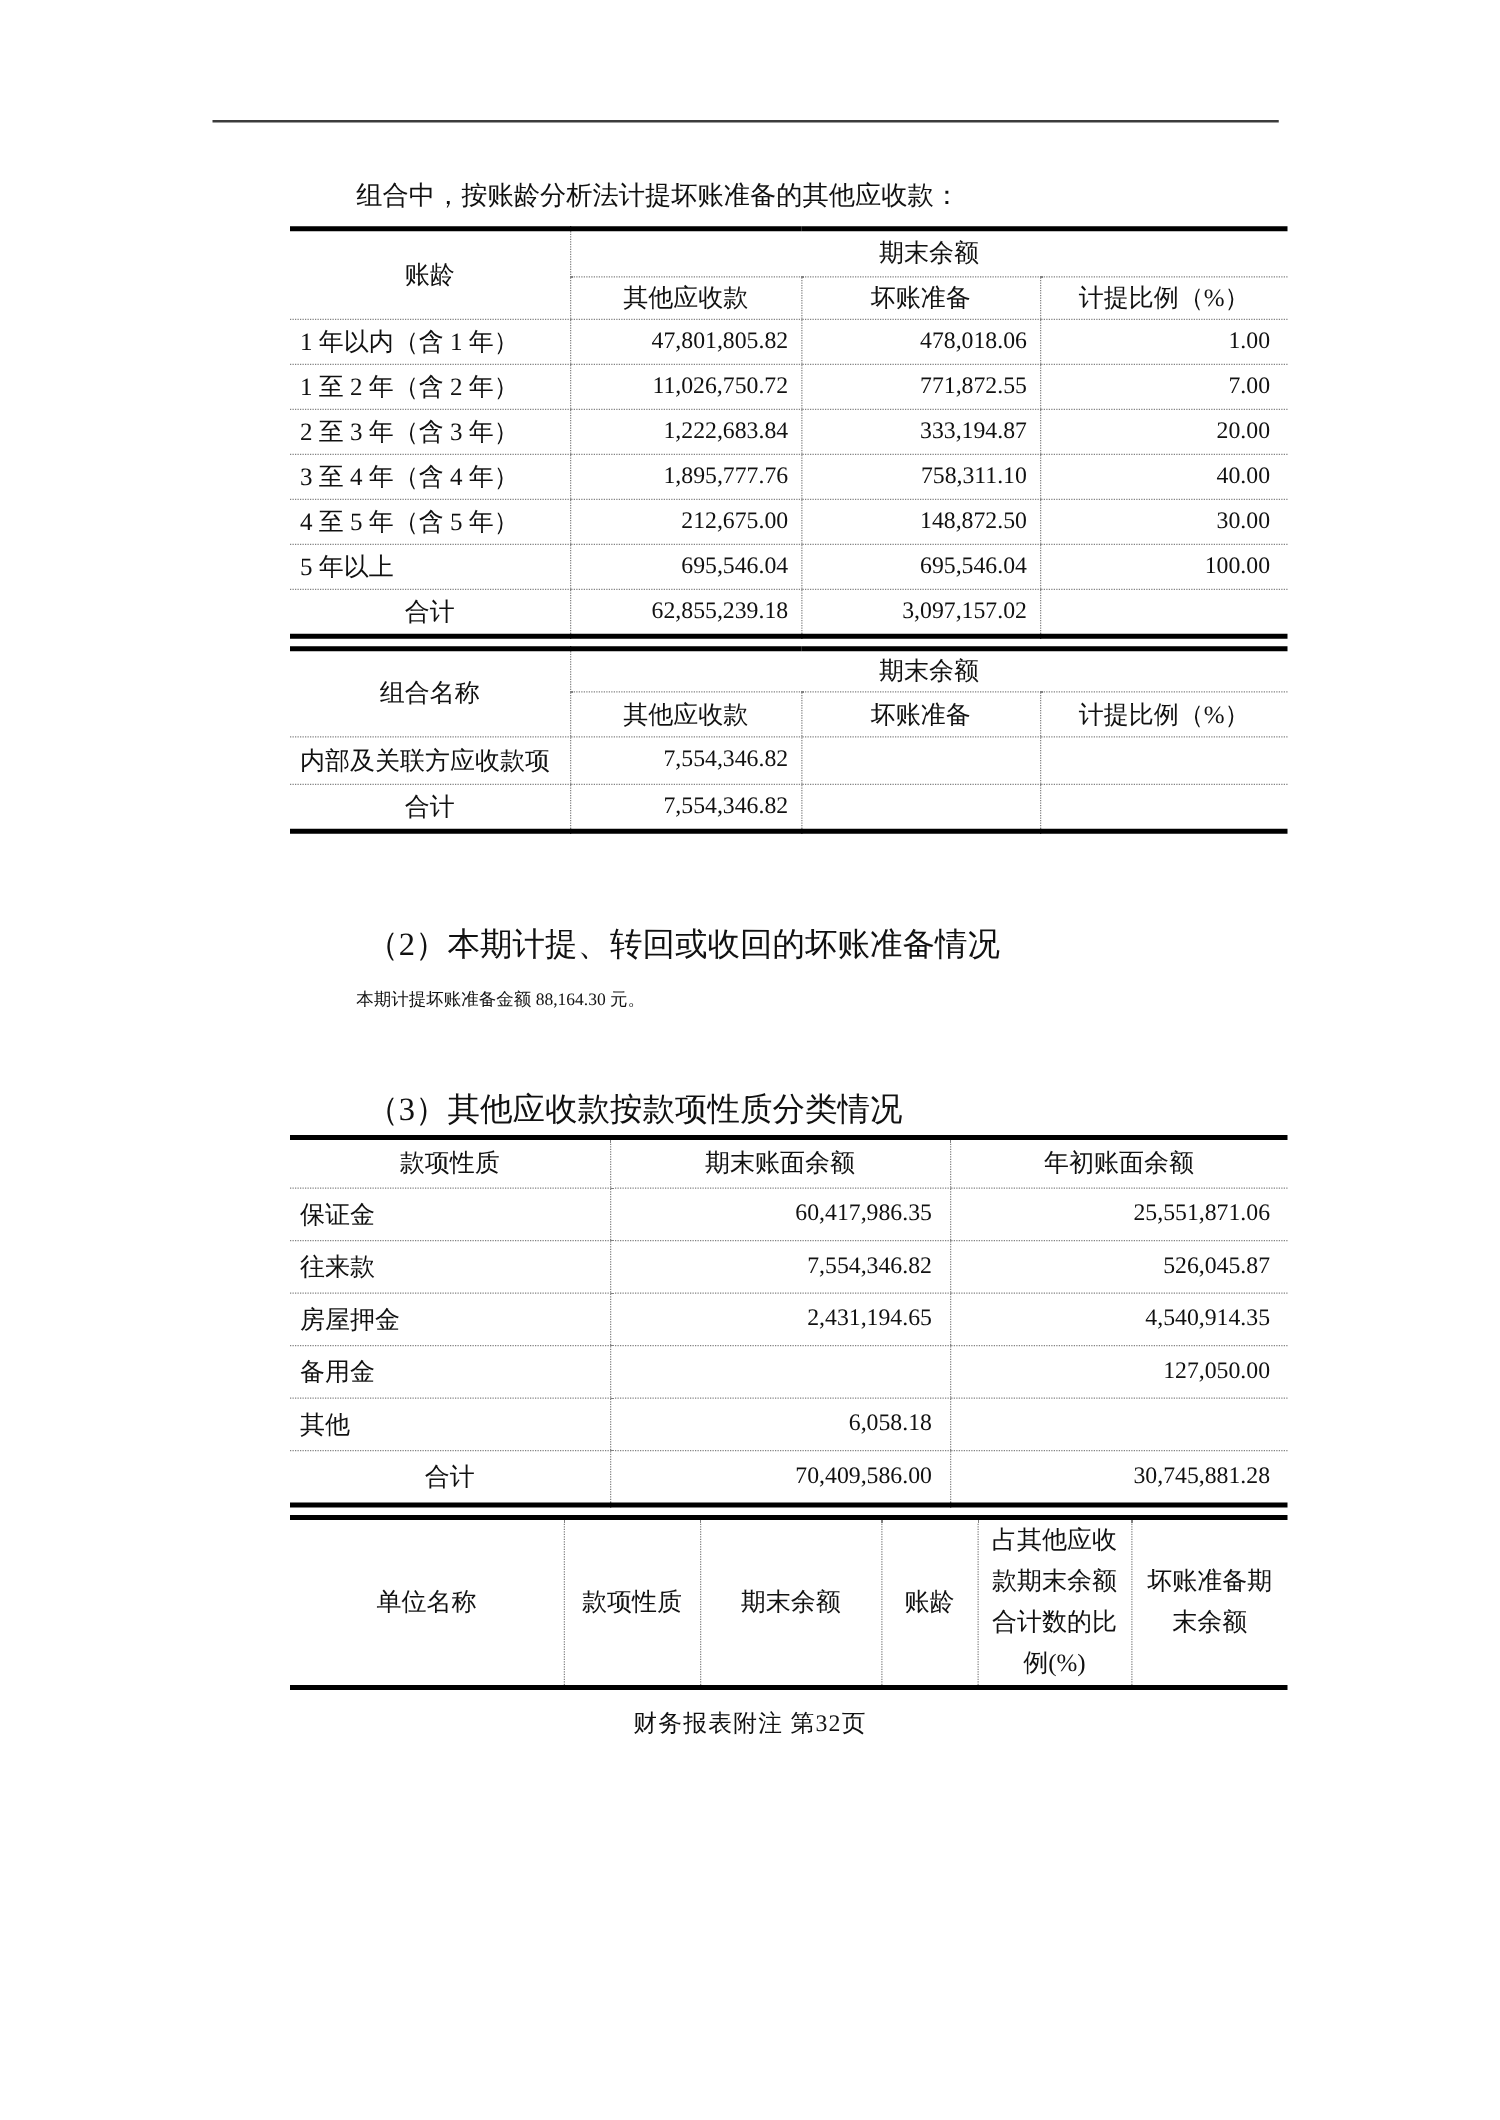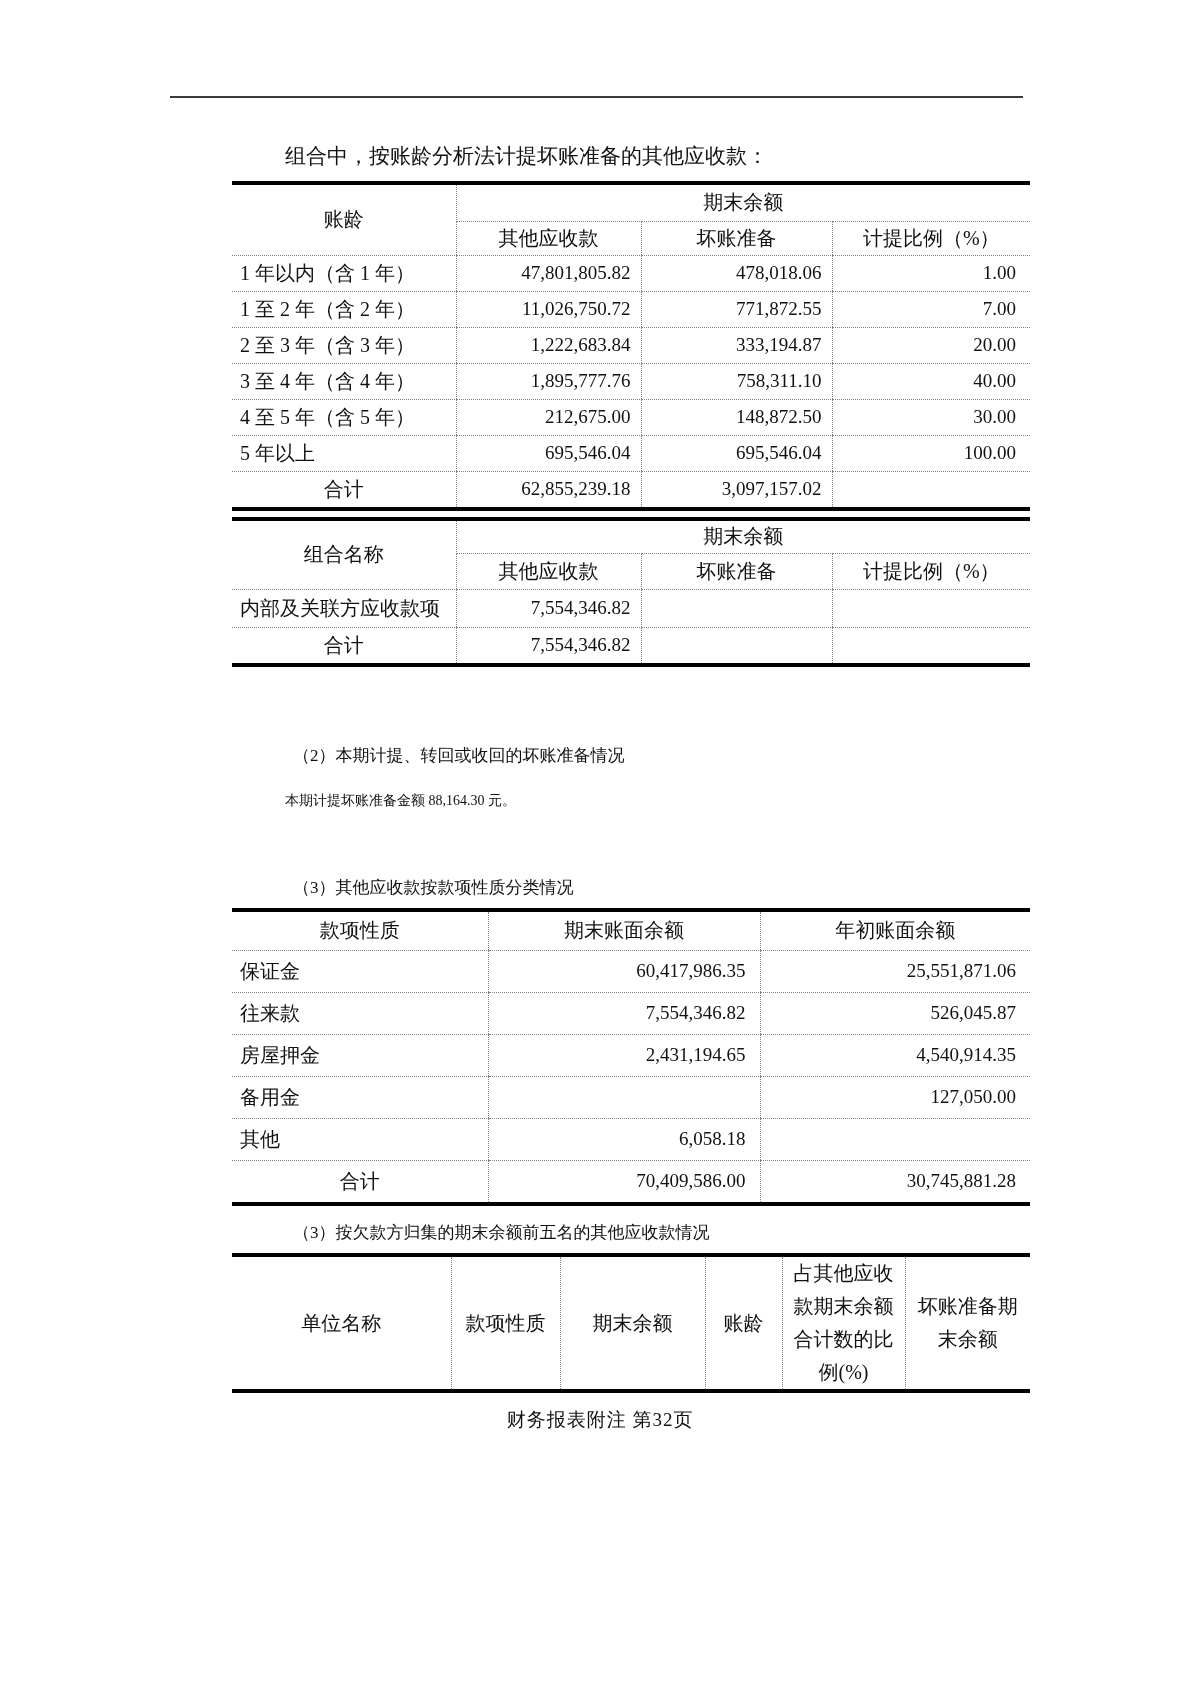--- a/index.html
+++ b/index.html
@@ -7,21 +7,21 @@
     width:1200px; height:1696px; background:#ffffff;
     font-family:"Liberation Serif","DejaVu Serif",serif;
     color:#111;
   }
   .page { position:relative; width:1200px; height:1696px; overflow:hidden; }
   .top-rule { margin:96px 0 0 170px; width:853px; border-top:2px solid #3c3c3c; height:0; }
 
   .sect-title { margin-left:285px; font-size:21px; line-height:29px; }
   .t1 { margin-top:44px; }
   .t2 { margin-top:34px; }
-  .heading { margin-left:293px; font-size:17px; line-height:29px; }
+  .heading { margin-left:293px; font-size:26px; line-height:29px; }
   .h2 { margin-top:74px; }
   .h3 { margin-top:58px; }
   .h4 { margin-top:12px; }
   .para { margin-left:285px; margin-top:16px; font-size:14px; line-height:29px; }
 
   table.fin {
     border-collapse:collapse; table-layout:fixed;
     margin-left:232px; width:798px;
     border-top:4px solid #000; border-bottom:4px solid #000;
     font-size:20px;
@@ -208,21 +208,20 @@
       <td class="num vline pct"></td>
     </tr>
     <tr class="total">
       <td class="ctr">合计</td>
       <td class="num vline pct">70,409,586.00</td>
       <td class="num vline pct">30,745,881.28</td>
     </tr>
   </tbody>
     </table>
 
-  <div class="heading h4">（3）按欠款方归集的期末余额前五名的其他应收款情况</div>
 
   <table class="fin top5">
     <colgroup>
         <col style="width:219px">
         <col style="width:109px">
         <col style="width:145px">
         <col style="width:77px">
         <col style="width:123px">
         <col style="width:125px">
       </colgroup>

